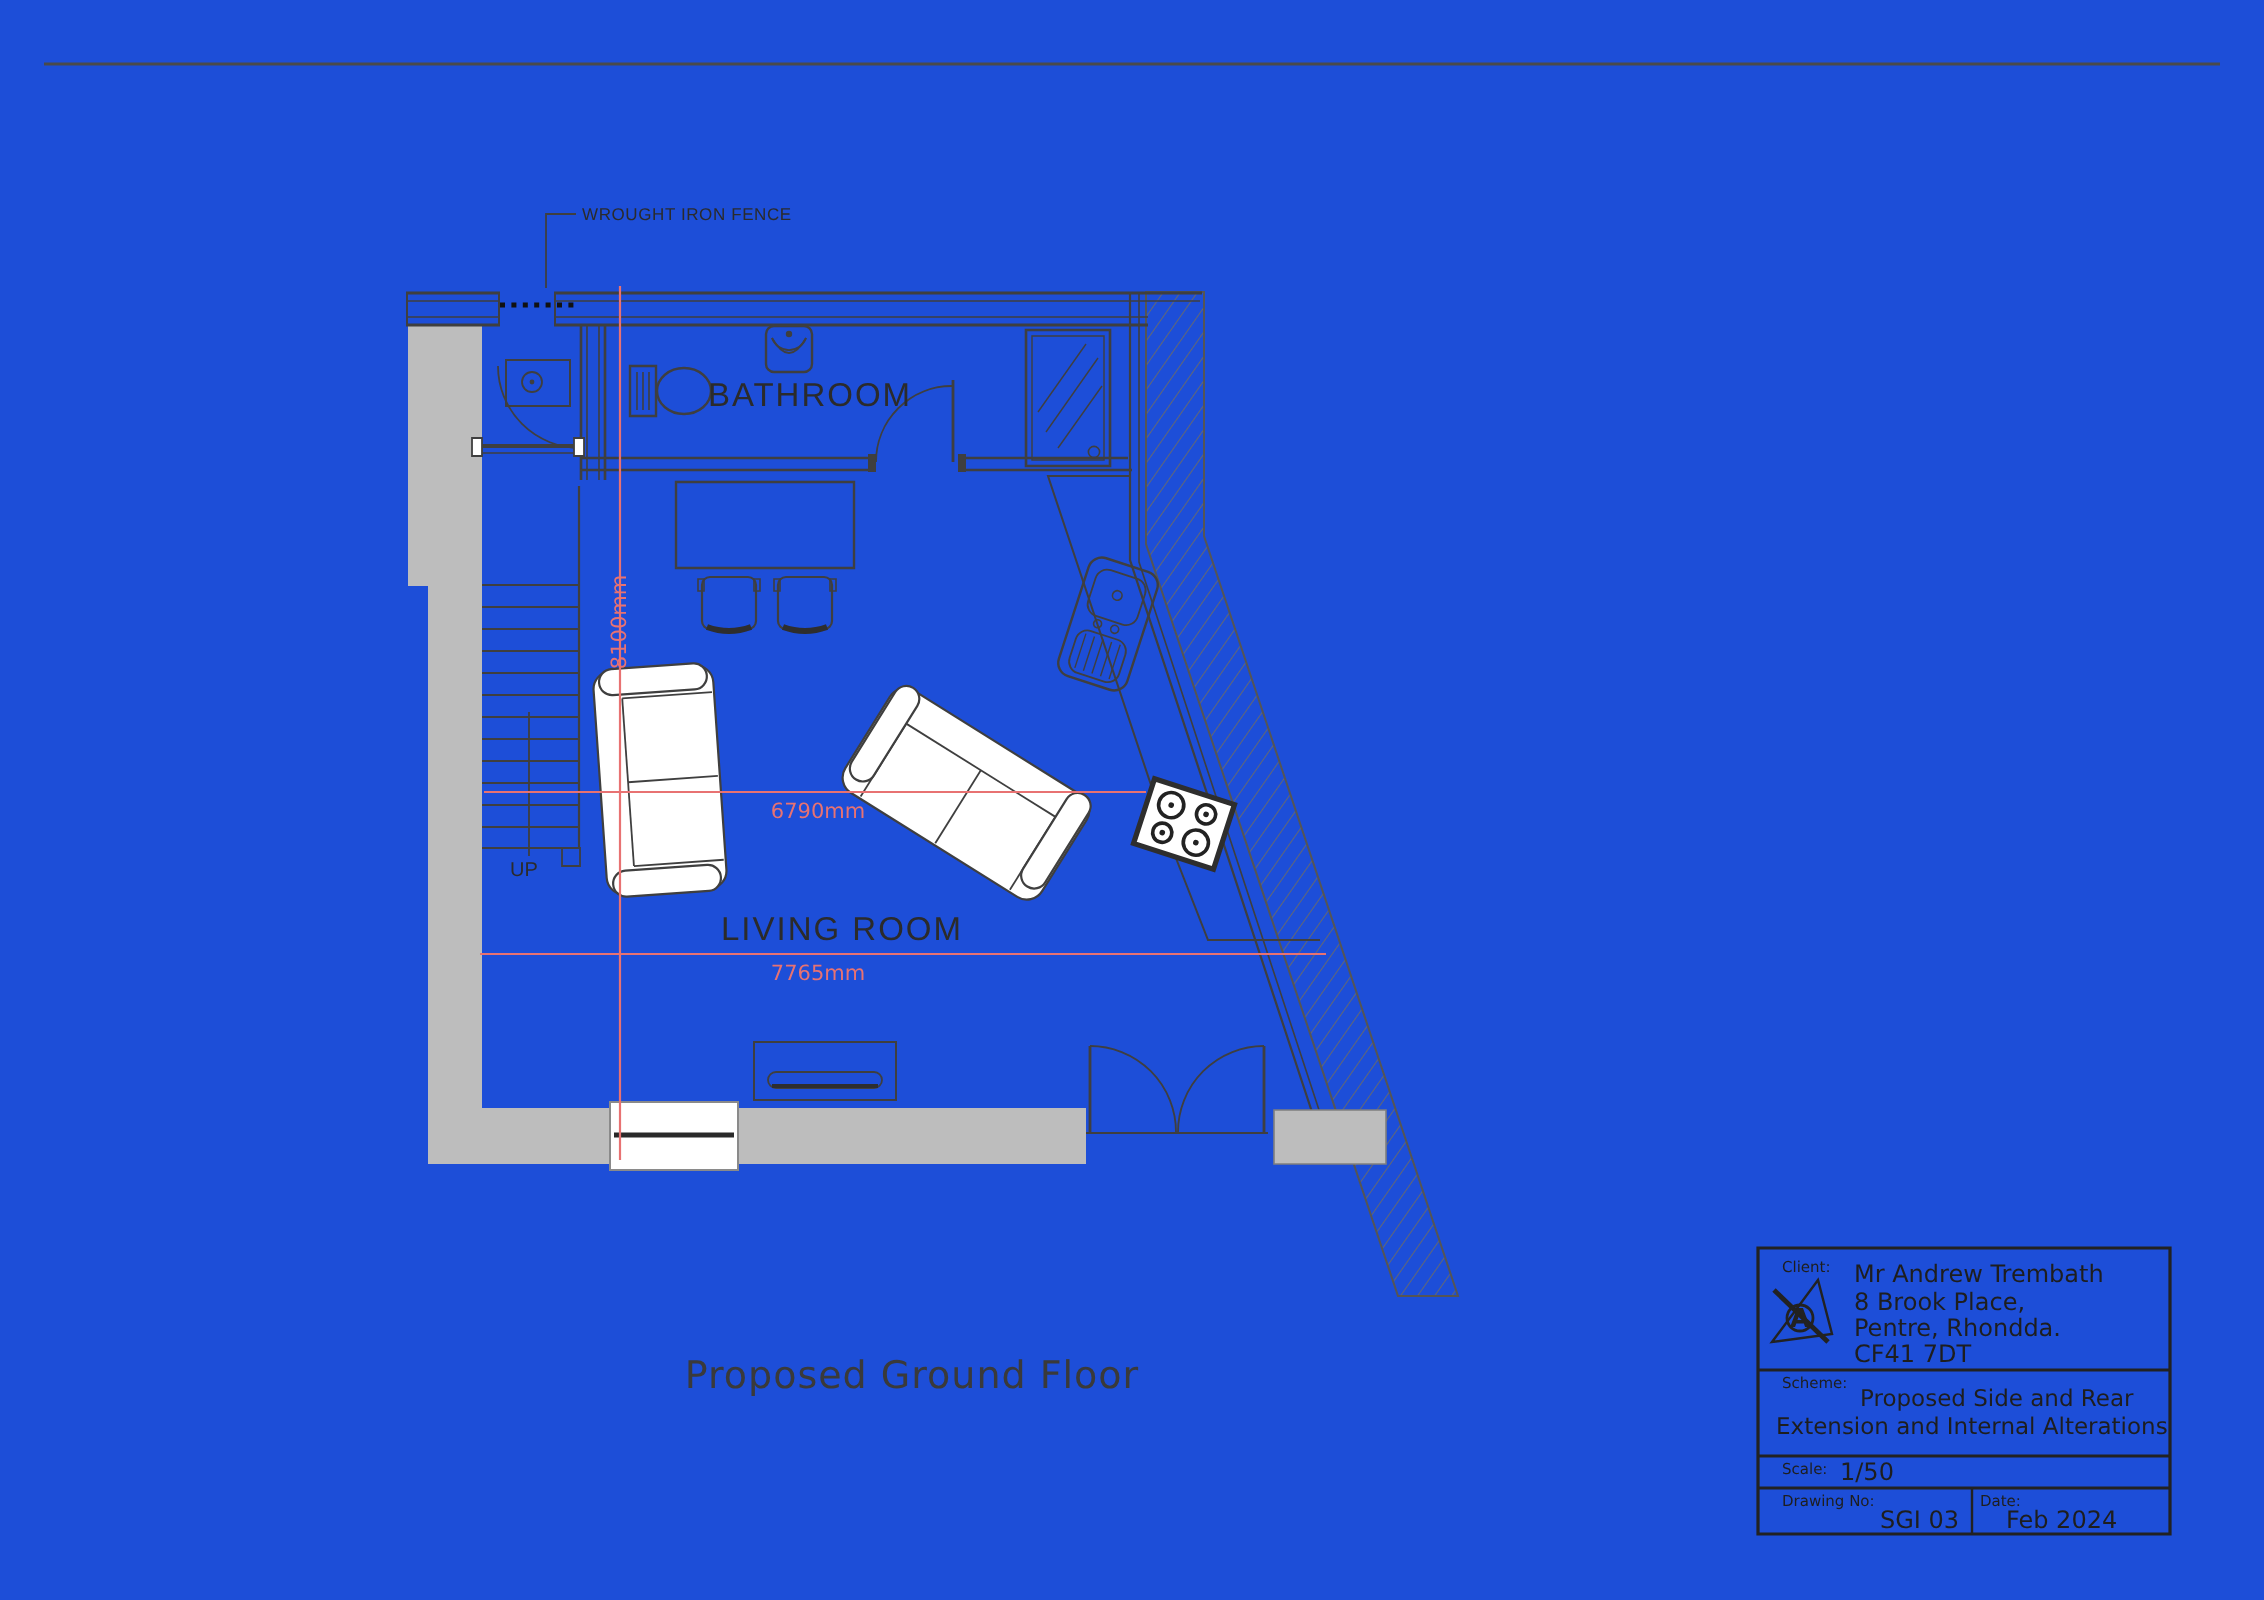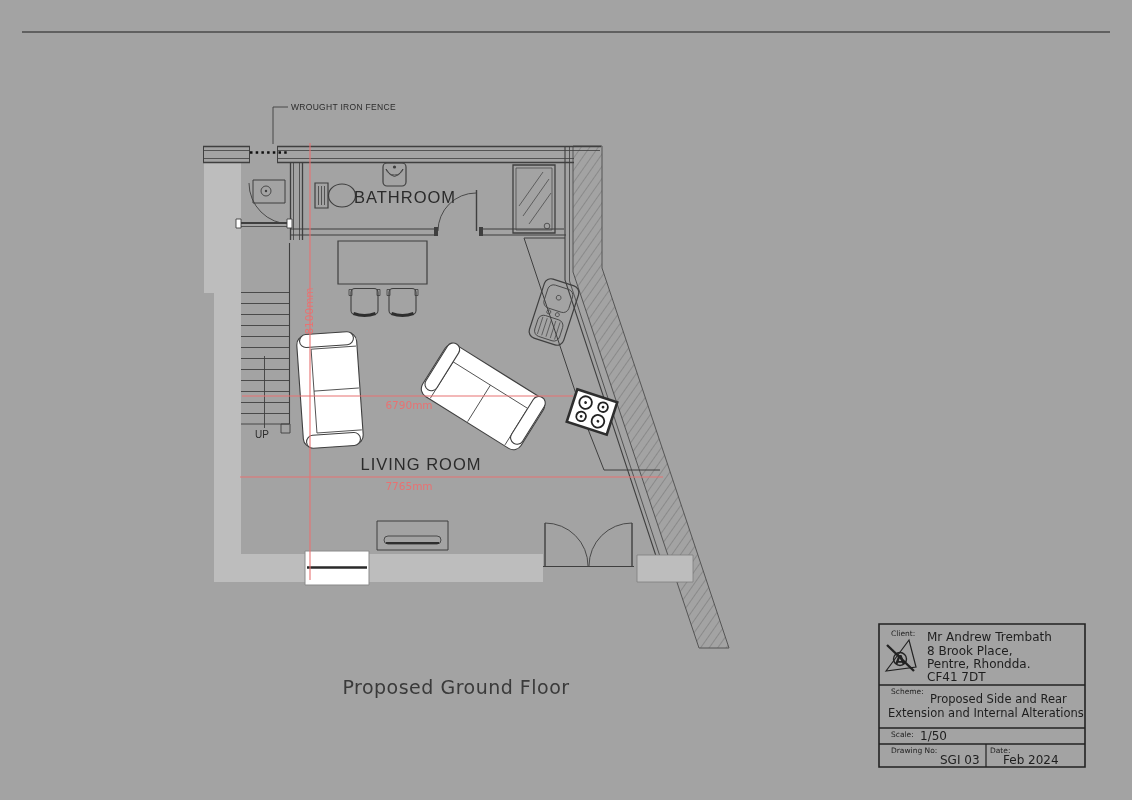--- a/index.html
+++ b/index.html
@@ -1,16 +1,16 @@
 <!DOCTYPE html>
 <html><head>
 <meta charset="utf-8">
 <style>
   html,body{margin:0;padding:0;background:#ffffff;width:1132px;height:800px;overflow:hidden;}
-  #sheet{position:relative;width:1132px;height:800px;background:#a3a3a3;}
+  #sheet{position:relative;width:1132px;height:800px;background:#1d4ed8;}
   svg{position:absolute;left:0;top:0;}
   svg *{vector-effect:non-scaling-stroke;}
   .ln{stroke:#3f3f3f;fill:none;}
   .t-room{font-family:"Liberation Sans",sans-serif;font-size:16.5px;fill:#2b2b2b;letter-spacing:1px;}
   .t-up{font-family:"Liberation Sans",sans-serif;font-size:10px;fill:#2b2b2b;}
   .t-note{font-family:"Liberation Sans",sans-serif;font-size:8.5px;fill:#2b2b2b;letter-spacing:0.3px;}
   .t-dim{font-family:"DejaVu Sans",sans-serif;font-size:10.5px;fill:#e87272;}
   .t-title{font-family:"DejaVu Sans",sans-serif;font-size:19px;fill:#3a3a3a;letter-spacing:0.5px;}
   .t-tb-label{font-family:"DejaVu Sans",sans-serif;font-size:7.5px;fill:#1e1e1e;}
   .t-tb-value{font-family:"DejaVu Sans",sans-serif;font-size:12px;fill:#1e1e1e;}

